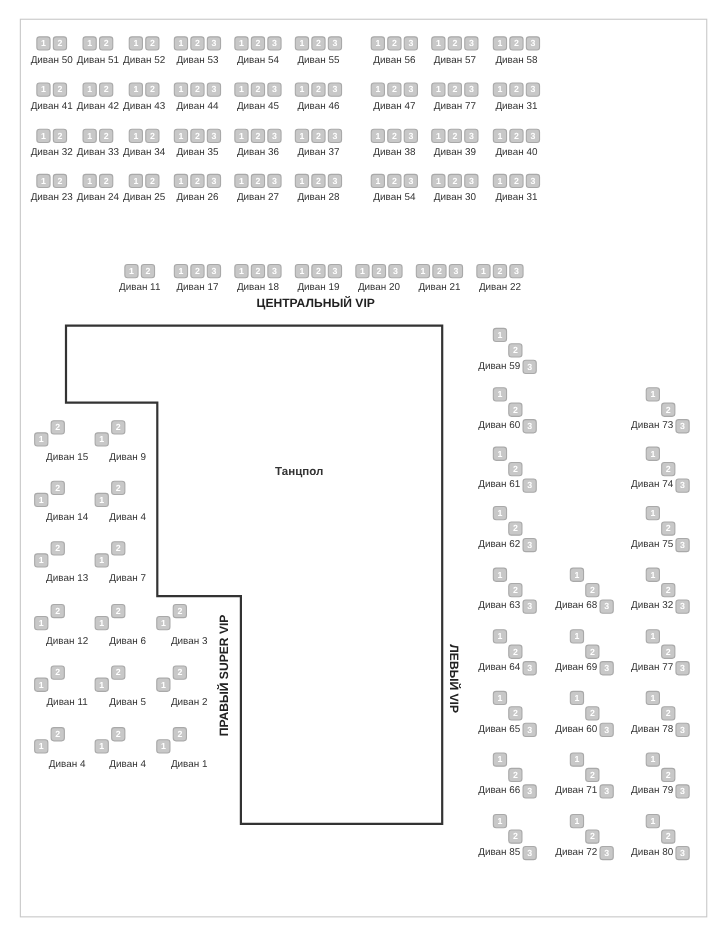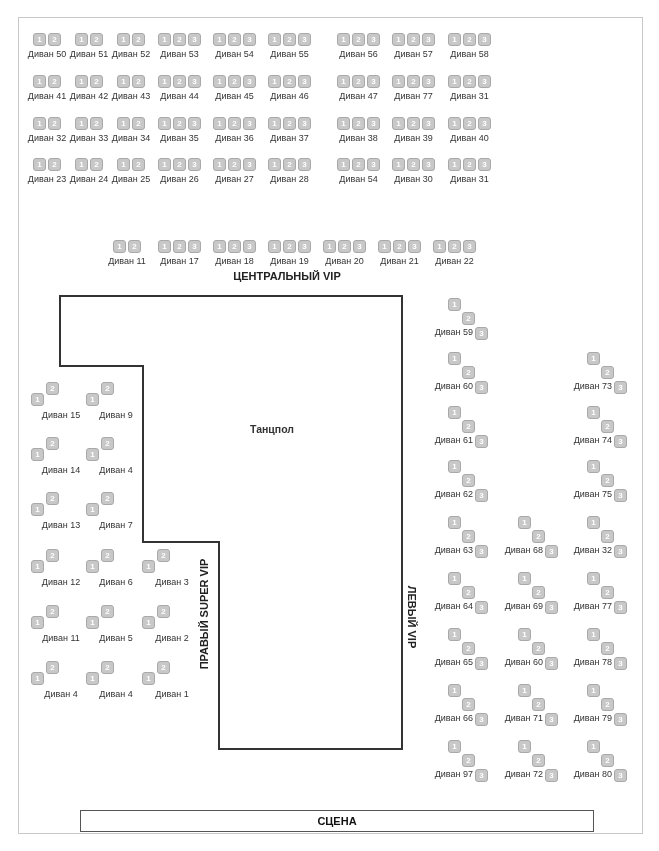--- a/index.html
+++ b/index.html
@@ -471,37 +471,34 @@
       <div class="sofa sofa-d3" style="left: 587px; top: 684px; width: 41px;">
         <div class="seat" style="left: 0px; top: 0px;">1</div>
         <div class="seat" style="left: 14px; top: 14px;">2</div>
         <div class="seat" style="left: 27px; top: 29px;">3</div>
         <div class="sofa-label">Диван 79</div>
       </div>
       <div class="sofa sofa-d3" style="left: 448px; top: 740px; width: 41px;">
         <div class="seat" style="left: 0px; top: 0px;">1</div>
         <div class="seat" style="left: 14px; top: 14px;">2</div>
         <div class="seat" style="left: 27px; top: 29px;">3</div>
-        <div class="sofa-label">Диван 97</div>
+        <div class="sofa-label">Диван 85</div>
       </div>
       <div class="sofa sofa-d3" style="left: 518px; top: 740px; width: 41px;">
         <div class="seat" style="left: 0px; top: 0px;">1</div>
         <div class="seat" style="left: 14px; top: 14px;">2</div>
         <div class="seat" style="left: 27px; top: 29px;">3</div>
         <div class="sofa-label">Диван 72</div>
       </div>
       <div class="sofa sofa-d3" style="left: 587px; top: 740px; width: 41px;">
         <div class="seat" style="left: 0px; top: 0px;">1</div>
         <div class="seat" style="left: 14px; top: 14px;">2</div>
         <div class="seat" style="left: 27px; top: 29px;">3</div>
         <div class="sofa-label">Диван 80</div>
       </div>
     </div>
 
   <div class="area-label central-vip-label">ЦЕНТРАЛЬНЫЙ VIP</div>
   <div class="area-label right-super-vip-label">ПРАВЫЙ SUPER VIP</div>
   <div class="area-label left-vip-label">ЛЕВЫЙ VIP</div>
   <div class="dancefloor-label">Танцпол</div>
 
-  <div class="stage">
-    <span>СЦЕНА</span>
-  </div>
 </div>
 
 </body></html>

